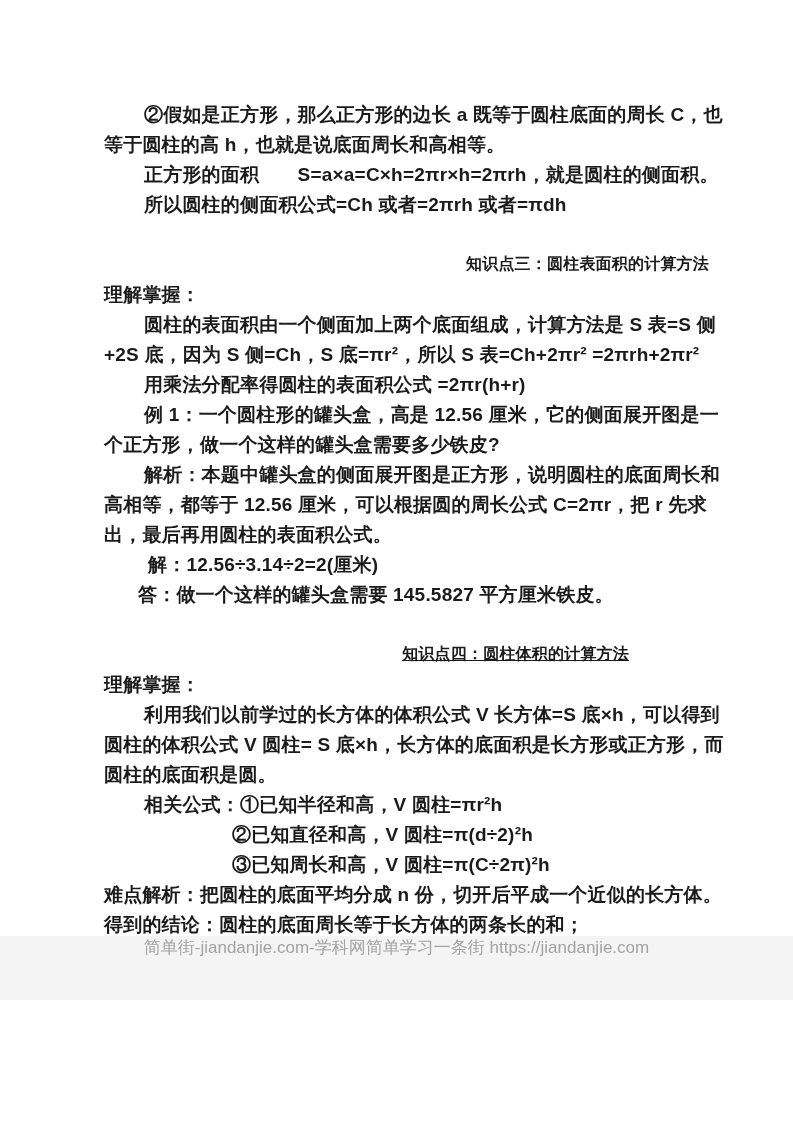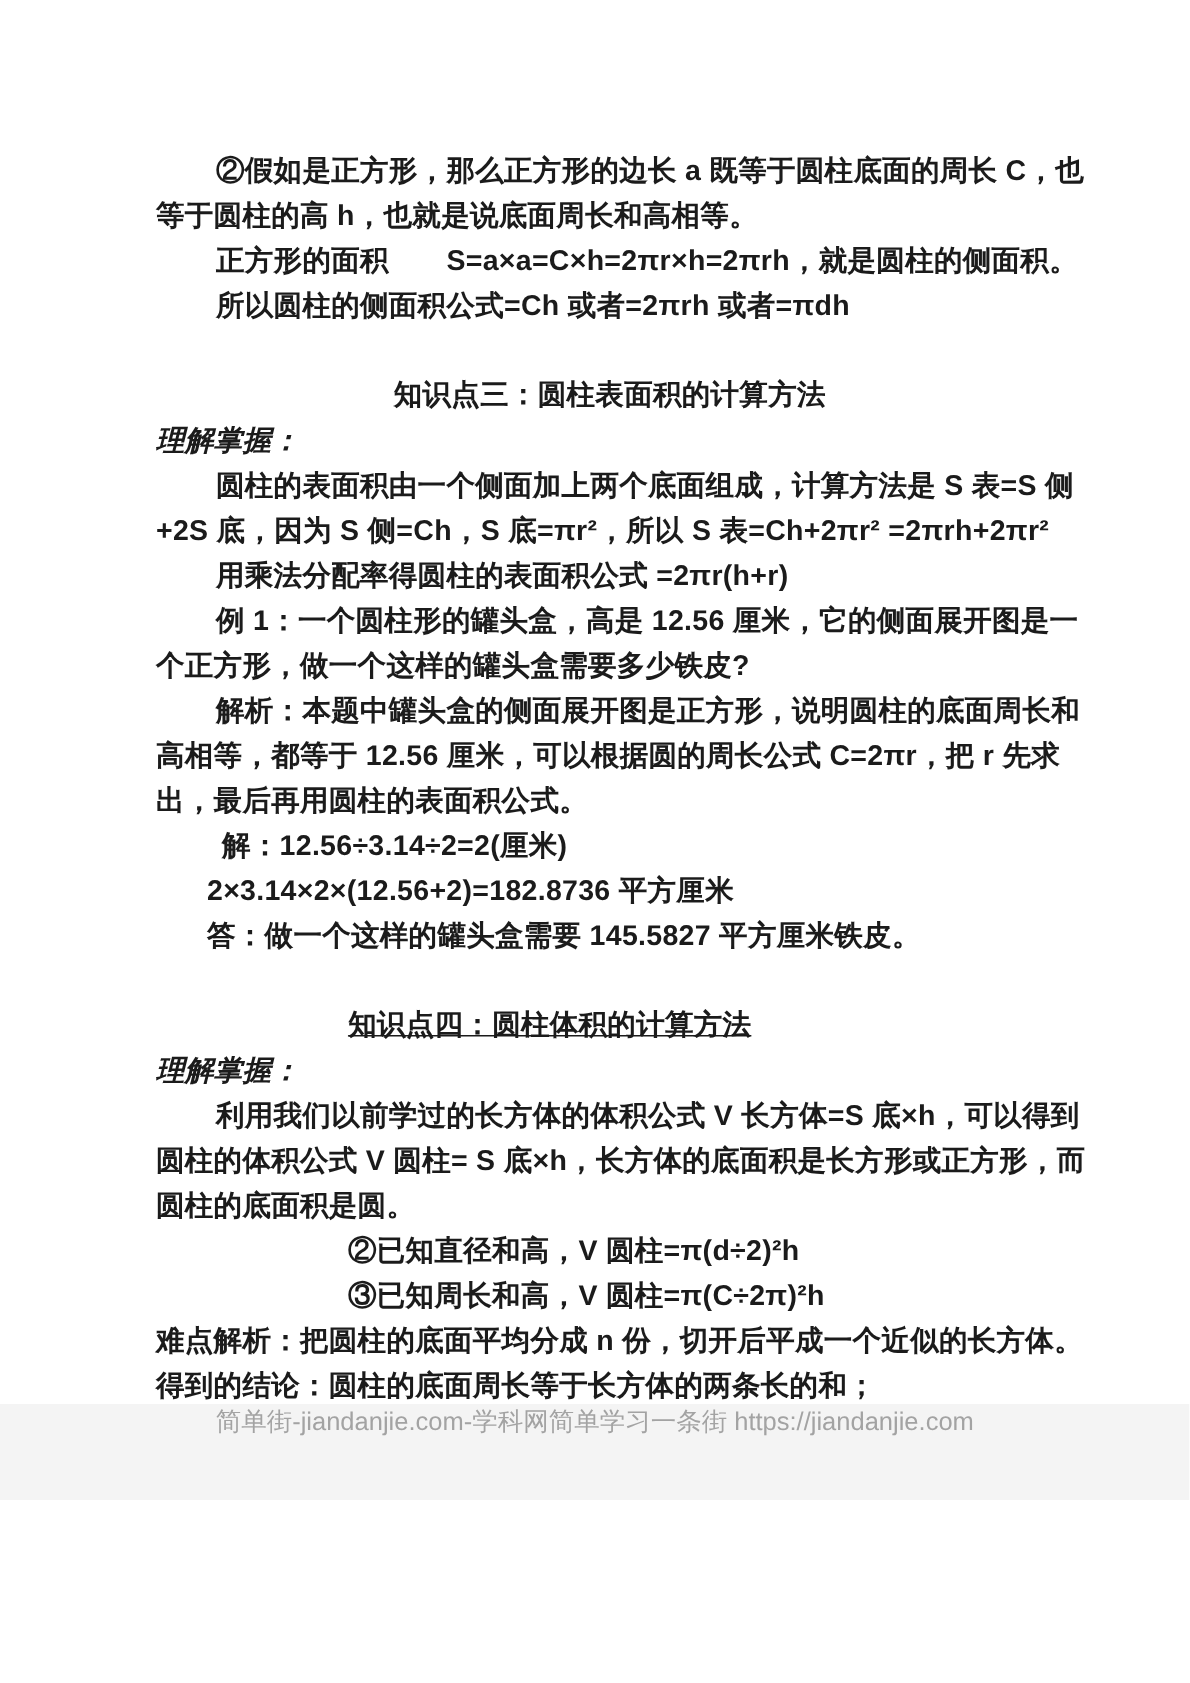--- a/index.html
+++ b/index.html
@@ -19,30 +19,30 @@
     font-weight:700;
     letter-spacing:0.2px;
   }
   .content p { margin:0; }
   .indent { text-indent:40px; }
   .indent-sol { padding-left:44px; }
   .indent-calc { padding-left:34px; }
   .indent-formula { padding-left:128px; }
   .indent-conclusion { padding-left:114px; }
   .section-heading {
-    text-align:center;
-    font-size:19px;
+    text-align:right;
+    font-size:16px;
     font-weight:700;
     margin-top:29px !important;
     margin-bottom:1px !important;
     font-family:"Liberation Sans", sans-serif;
   }
   .section-heading.shift-left { padding-right:104px;text-decoration:underline; }
   .section-heading.shift-small { padding-right:24px; }
-  .label-line { font-weight:700;font-style:italic; }
+  .label-line { font-weight:700; }
   .footer-band {
     position:absolute;
     left:0; right:0; bottom:0;
     height:64px;
     background:#f4f4f4;
     display:flex;
     align-items:flex-start;
     justify-content:center;
   }
   .footer-text {
@@ -62,26 +62,26 @@
     <p class="indent">正方形的面积　　S=a×a=C×h=2πr×h=2πrh，就是圆柱的侧面积。</p>
     <p class="indent">所以圆柱的侧面积公式=Ch 或者=2πrh 或者=πdh</p>
 
     <p class="section-heading shift-small">知识点三：圆柱表面积的计算方法</p>
     <p class="label-line">理解掌握：</p>
     <p class="indent">圆柱的表面积由一个侧面加上两个底面组成，计算方法是 S 表=S 侧+2S 底，因为 S 侧=Ch，S 底=πr²，所以 S 表=Ch+2πr² =2πrh+2πr²</p>
     <p class="indent">用乘法分配率得圆柱的表面积公式 =2πr(h+r)</p>
     <p class="indent">例 1：一个圆柱形的罐头盒，高是 12.56 厘米，它的侧面展开图是一个正方形，做一个这样的罐头盒需要多少铁皮?</p>
     <p class="indent">解析：本题中罐头盒的侧面展开图是正方形，说明圆柱的底面周长和高相等，都等于 12.56 厘米，可以根据圆的周长公式 C=2πr，把 r 先求出，最后再用圆柱的表面积公式。</p>
     <p class="indent-sol">解：12.56÷3.14÷2=2(厘米)</p>
-    <p class="indent-calc">2×3.14×2×(12.56+2)=182.8736 平方厘米</p>
     <p class="indent-calc">答：做一个这样的罐头盒需要 145.5827 平方厘米铁皮。</p>
 
     <p class="section-heading shift-left">知识点四：圆柱体积的计算方法</p>
     <p class="label-line">理解掌握：</p>
     <p class="indent">利用我们以前学过的长方体的体积公式 V 长方体=S 底×h，可以得到圆柱的体积公式 V 圆柱= S 底×h，长方体的底面积是长方形或正方形，而圆柱的底面积是圆。</p>
+    <p class="indent">相关公式：①已知半径和高，V 圆柱=πr²h</p>
     <p class="indent-formula">②已知直径和高，V 圆柱=π(d÷2)²h</p>
     <p class="indent-formula">③已知周长和高，V 圆柱=π(C÷2π)²h</p>
     <p>难点解析：把圆柱的底面平均分成 n 份，切开后平成一个近似的长方体。</p>
     <p>得到的结论：圆柱的底面周长等于长方体的两条长的和；</p>
     <p class="indent-conclusion">圆柱的半径等于长方体的宽；</p>
     <p class="indent-conclusion">圆柱的半径等于长方体的宽；</p>
 
   </div>
 
   <div class="footer-band">

